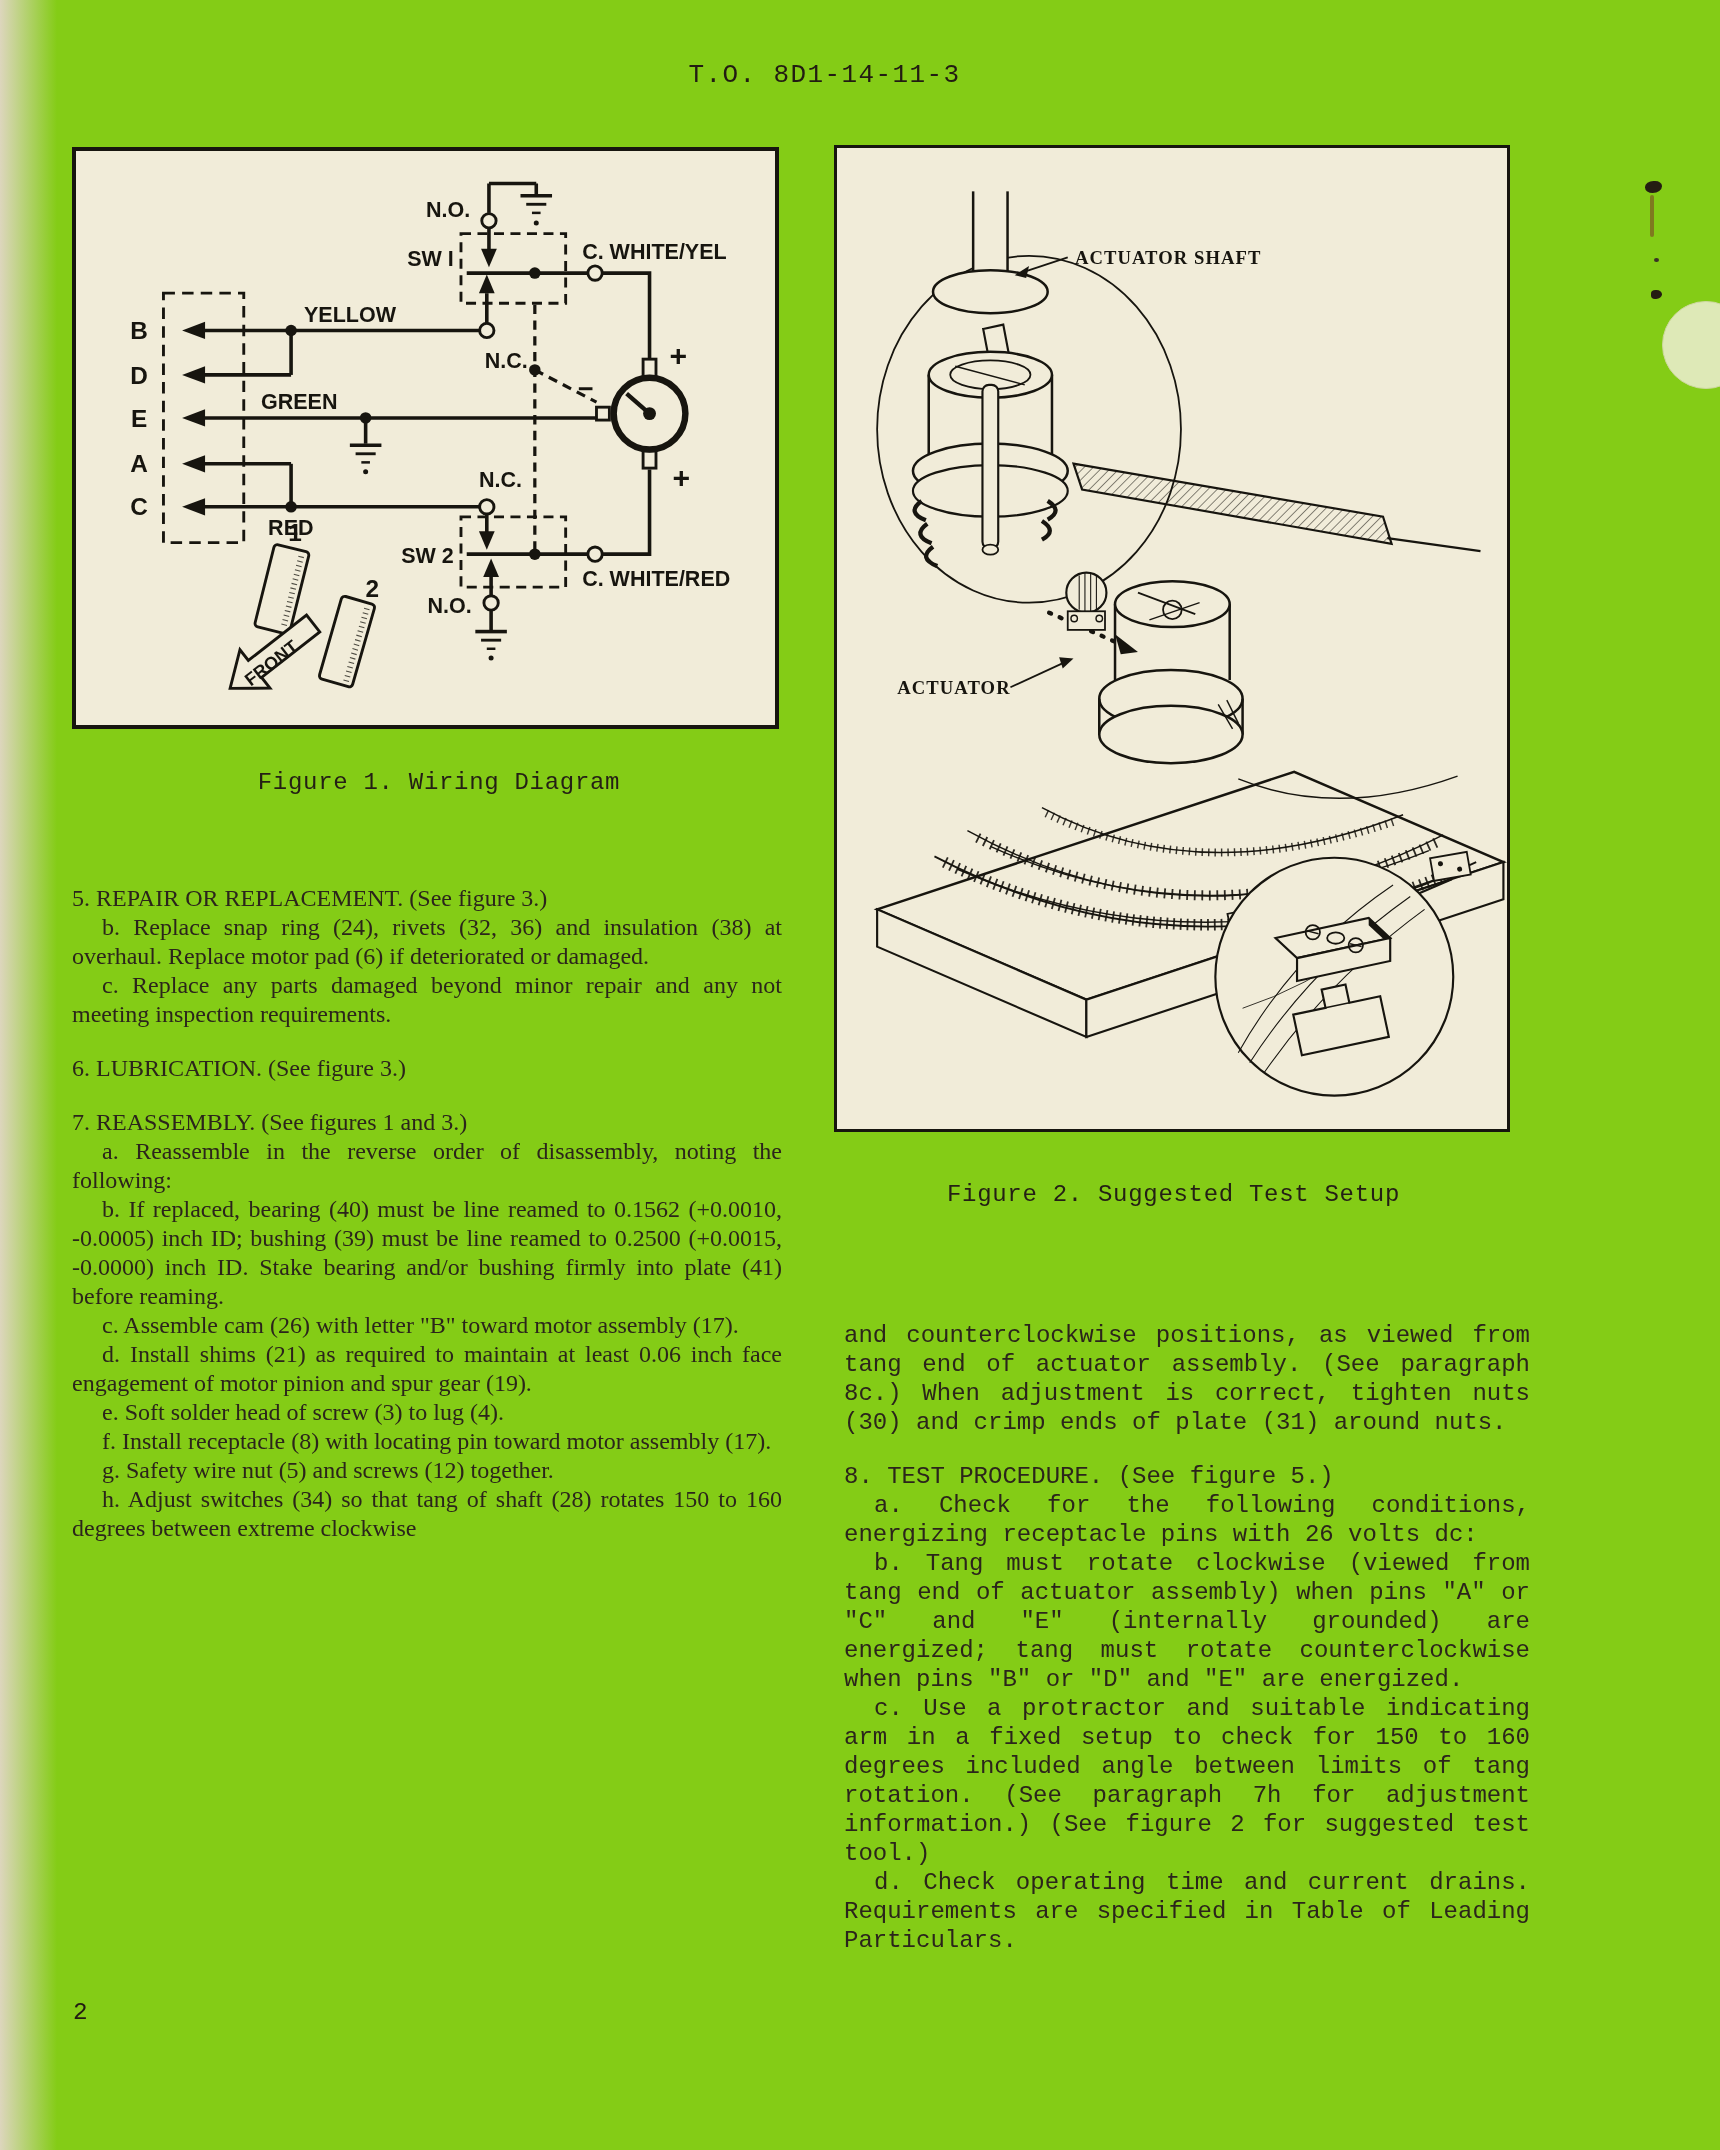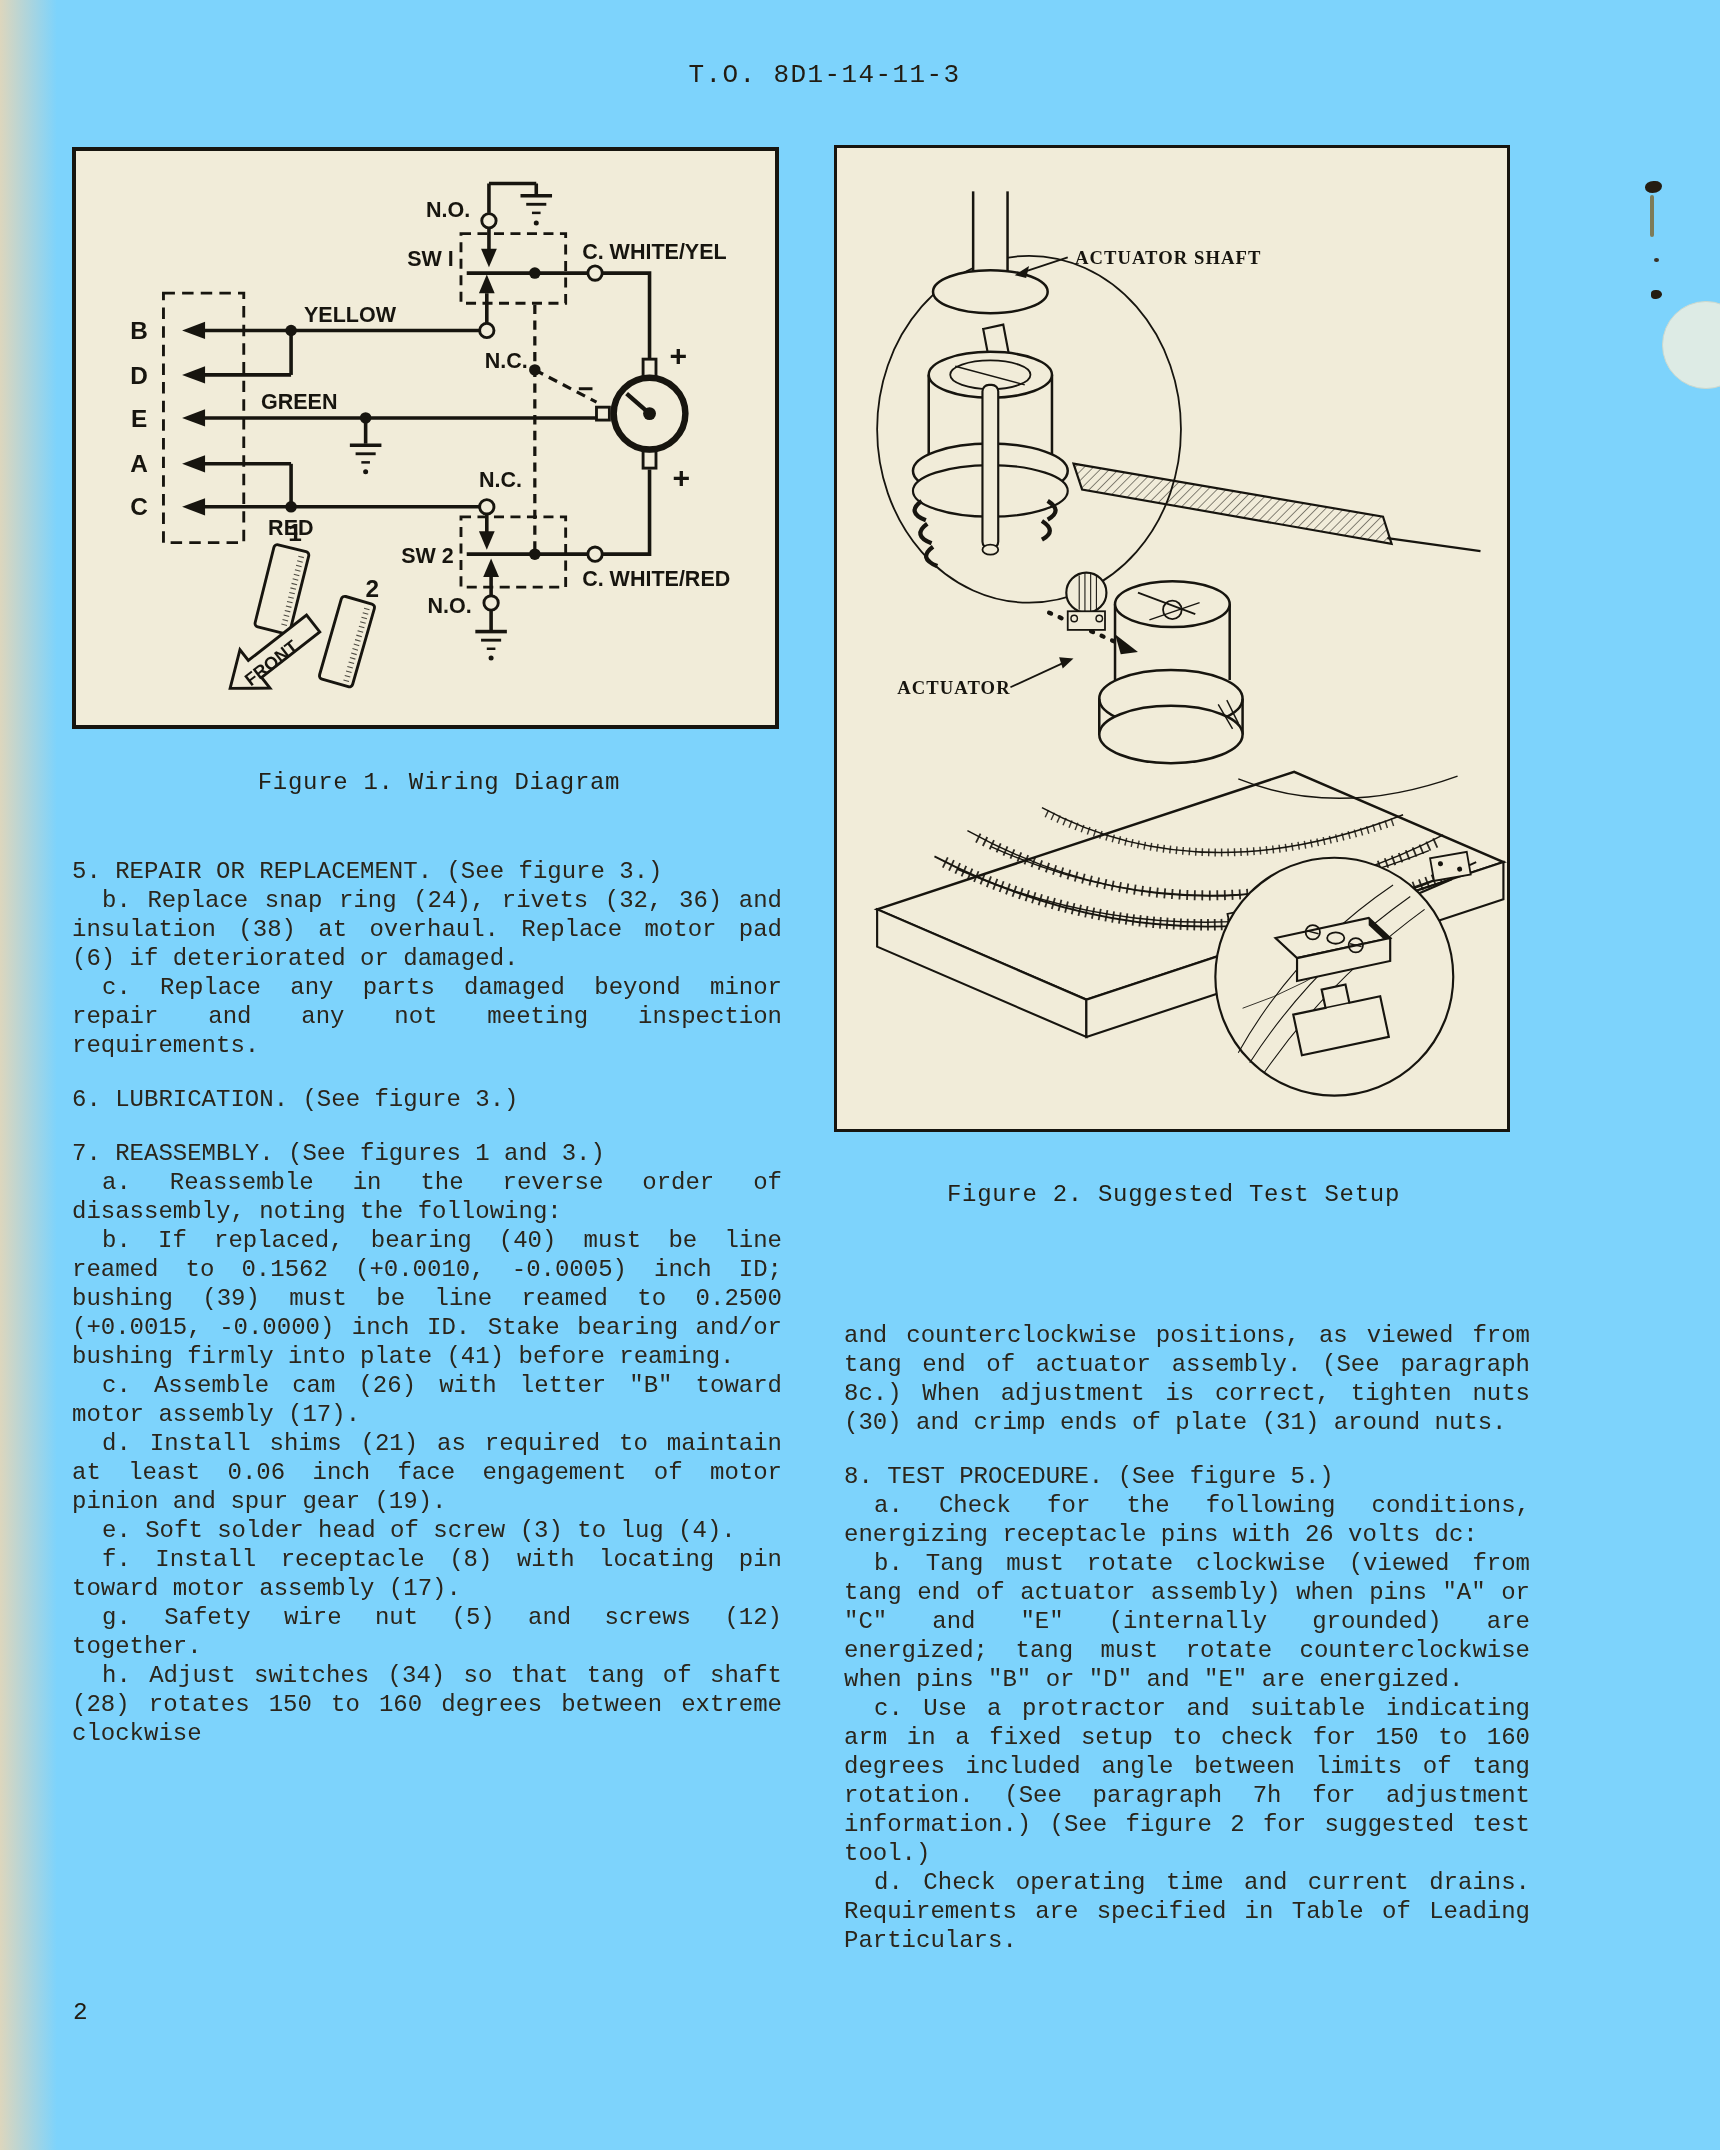--- a/index.html
+++ b/index.html
@@ -1,29 +1,29 @@
 <!DOCTYPE html>
 <html style="font-size:11.5px"><head>
 <meta charset="utf-8">
 <style>
   html,body{margin:0;padding:0;}
-  .page{position:relative;width:1721px;height:2151px;background:#7dd3fc;overflow:hidden;
+  .page{position:relative;width:1721px;height:2151px;background:#84cc16;overflow:hidden;
         font-family:"Liberation Mono","DejaVu Sans Mono",monospace;color:#2b251b;}
   .page::before{content:"";position:absolute;left:0;top:0;width:57px;height:2151px;
         background:linear-gradient(90deg,#ddd6bd,rgba(221,214,189,0));pointer-events:none;}
   .header{position:absolute;left:0;top:60px;width:1649px;text-align:center;
         font-size:26px;letter-spacing:1.4px;color:#221c12;}
   .figbox{position:absolute;background:#f1ecd9;border:4.3px solid #17150f;}
   #fig1{left:72px;top:147px;width:699px;height:574px;}
   #fig2{left:834px;top:145px;width:670px;height:981px;border-width:3.6px;}
   .caption{position:absolute;font-size:24px;letter-spacing:0.7px;color:#241f15;}
   #cap1{left:84px;top:769px;width:710px;text-align:center;}
   #cap2{left:834px;top:1181px;width:679px;text-align:center;}
   .col{position:absolute;font-size:24px;line-height:29px;text-align:justify;color:#2b251b;}
-  #colL{left:72px;top:857px;width:710px;}
+  #colL{left:72px;top:884px;width:710px;font-family:Liberation Serif, serif;}
   #colR{left:844px;top:1321px;width:686px;}
   .col p{margin:0;}
   .col p.item{text-indent:30px;}
   .col p.heading{margin-top:25px;text-indent:0;}
   .col p.first{margin-top:0;}
   .pageno{position:absolute;left:73px;top:1999px;font-size:24.4px;color:#221c12;}
   svg text{font-family:"Liberation Sans",sans-serif;font-weight:bold;fill:#17150f;}
   svg .serif{font-family:"Liberation Serif",serif;font-weight:600;letter-spacing:1.5px;}
   .artifact{position:absolute;pointer-events:none;}
 </style>

